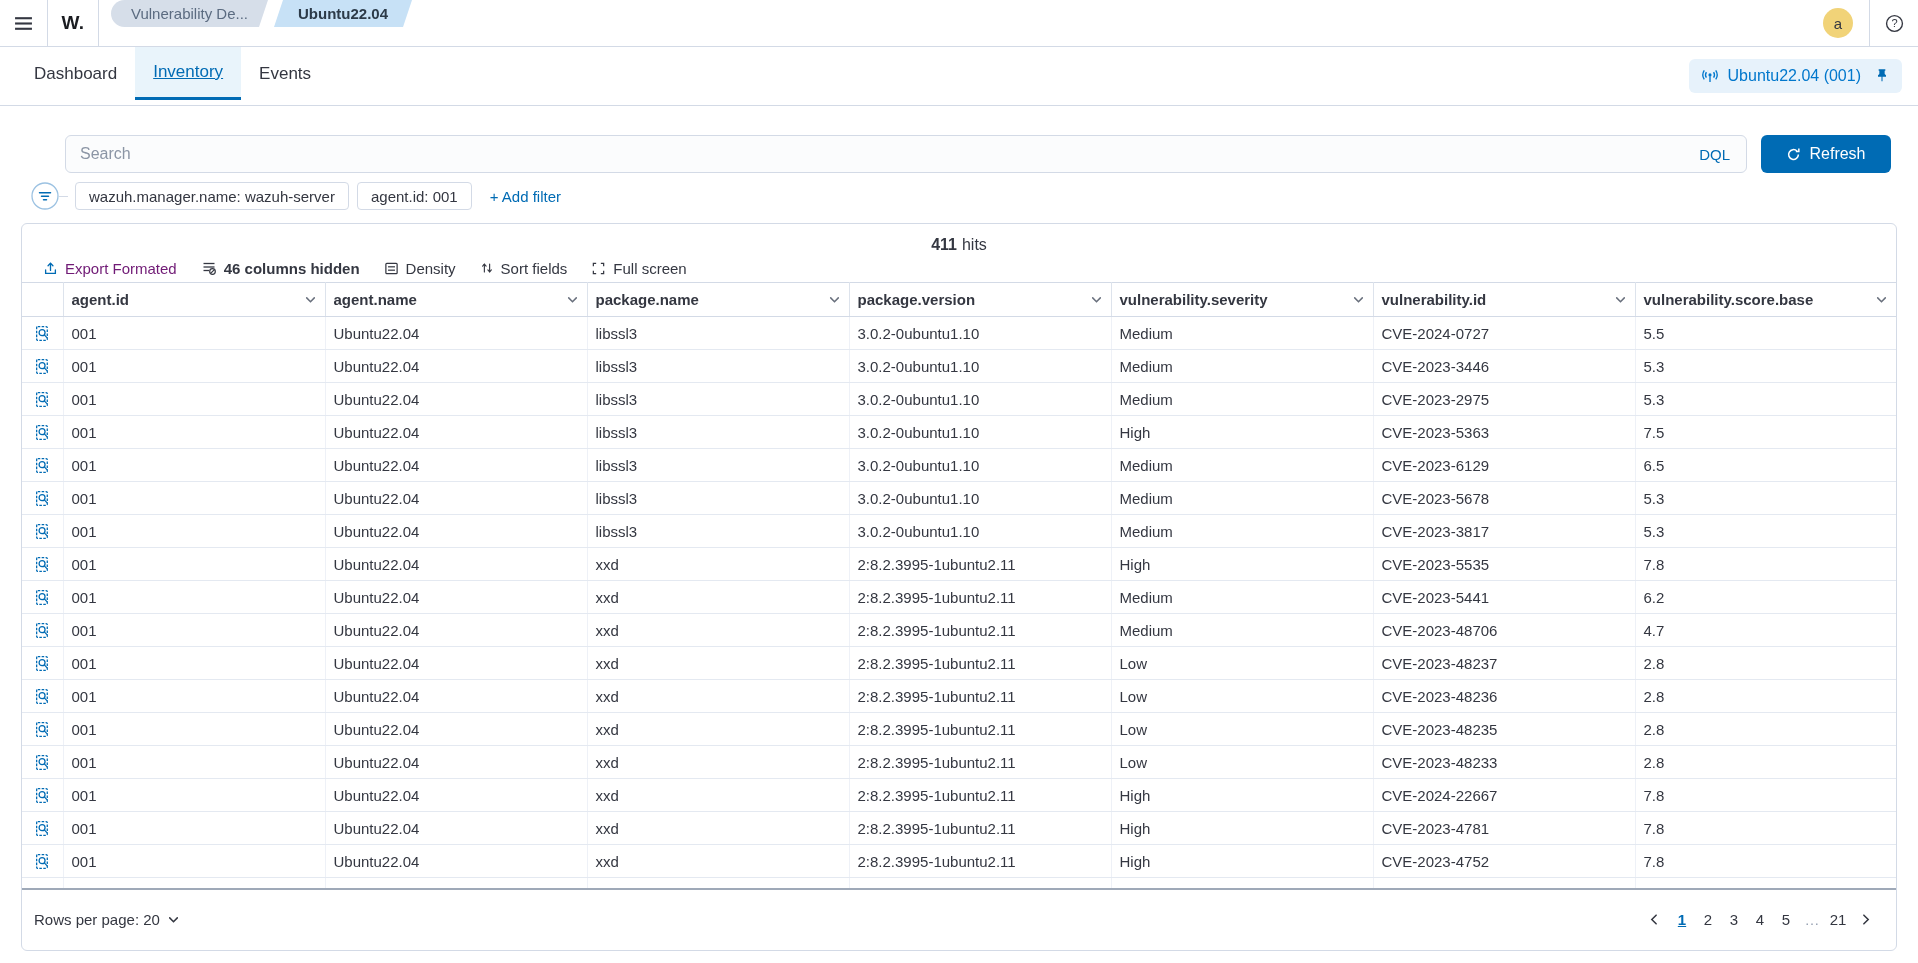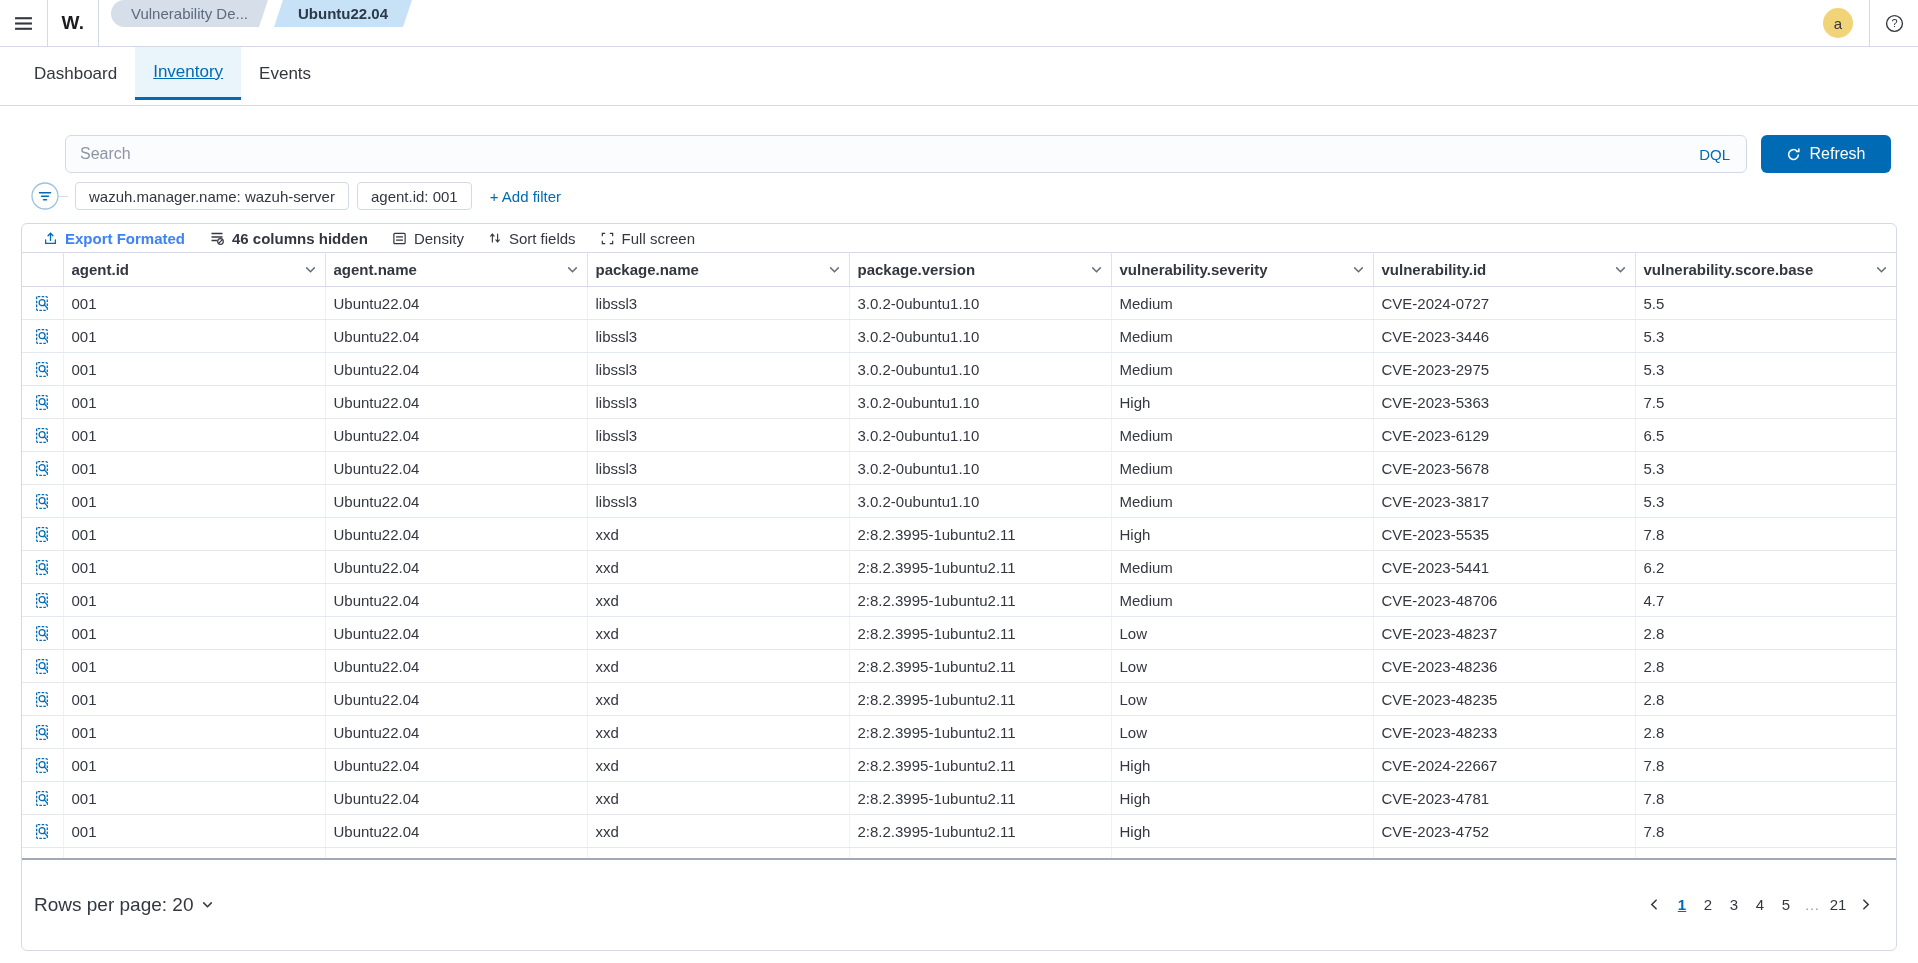--- a/index.html
+++ b/index.html
@@ -51,37 +51,37 @@
     align-items:center; padding:0 13px; font-size:15px; color:#343741; margin-right:8px; }
   .add-filter { color:#006BB4; font-size:15px; margin-left:10px; }
 
   
   .panel { margin:13px 21px 0; border:1px solid #d3dae6; border-radius:6px; height:728px;
     display:flex; flex-direction:column; overflow:hidden; background:#fff; }
   .hits-bar { height:30px; display:flex; align-items:flex-end; justify-content:center; gap:5px; font-size:16px; padding-top:6px; }
   .hits-count { font-weight:700; }
   .toolbar { height:26px; display:flex; align-items:center; padding:0 10px; gap:2px; margin:1px 0 1px; }
   .tbtn { display:flex; align-items:center; gap:7px; padding:0 11px; font-size:15px; color:#343741; height:26px; }
-  .tbtn.export { color:#3b82f6;font-weight:bold; }
+  .tbtn.export { color:#701a75; }
   .tbtn.columns { font-weight:700; }
 
   table { width:100%; border-collapse:collapse; table-layout:fixed; font-size:15px; color:#343741; }
   thead th { height:34px; border-top:1px solid #d3dae6; border-bottom:1px solid #d3dae6;
     border-right:1px solid #dde3ec; font-weight:600; text-align:left; padding:0 8px; background:#fff; }
   thead th:last-child { border-right:none; }
   .th-inner { display:flex; align-items:center; justify-content:space-between; }
   tbody td { height:33px; border-bottom:1px solid #e4e9f1; border-right:1px solid #eef1f7; padding:0 8px; }
   tbody td:last-child { border-right:none; }
   td.icon-cell, th.icon-cell { text-align:center; padding:0; }
   td.icon-cell button { display:inline-flex; align-items:center; margin-top:3px; }
   tr.partial td { height:10px; border-bottom:none; }
   .scrollline { height:2px; background:#9fa9b8; }
 
   .tfoot { flex:1; display:flex; align-items:center; justify-content:space-between; padding:0 16px 0 12px; }
-  .rpp { display:flex; align-items:center; gap:7px; font-size:19px; color:#343741; }
+  .rpp { display:flex; align-items:center; gap:7px; font-size:15px; color:#343741; }
   .pager { display:flex; align-items:center; }
   .pager .arrow { display:flex; align-items:center; padding:0 8px; }
   .page { min-width:26px; text-align:center; font-size:15px; color:#343741; }
   .page.active { color:#006BB4; text-decoration:underline; font-weight:600; }
   .page.ellipsis { color:#98a2b3; }
 </style>
 </head>
 <body>
 
 <div class="topbar">
@@ -116,20 +116,40 @@
     </button>
   </div>
 </div>
 
 <div class="nav">
   <div class="tabs" id="tabs">
       <button class="tab">Dashboard</button>
       <button class="tab active">Inventory</button>
       <button class="tab">Events</button>
     </div>
+  <div class="nav-right">
+    <div class="agent-chip">
+      <svg viewBox="0 0 16 16" width="18" height="18">
+          <g fill="none" stroke="#0077cc" stroke-width="1.2">
+            <path d="M4.8 4.5 A4.6 4.6 0 0 0 4.8 9.5"></path>
+            <path d="M2.9 3 A7.2 7.2 0 0 0 2.9 11"></path>
+            <path d="M11.2 4.5 A4.6 4.6 0 0 1 11.2 9.5"></path>
+            <path d="M13.1 3 A7.2 7.2 0 0 1 13.1 11"></path>
+            <line x1="8" y1="8.2" x2="8" y2="13.4"></line>
+          </g>
+          <circle cx="8" cy="7" r="1.4" fill="#0077cc"></circle>
+        </svg>
+      <span>Ubuntu22.04 (001)</span>
+      <span class="pin-btn">
+        <svg viewBox="0 0 24 24" width="16" height="16">
+            <path fill="#006BB4" d="M16 9V4h1V2H7v2h1v5l-2 2v2h5.2v7h1.6v-7H18v-2l-2-2z"></path>
+          </svg>
+      </span>
+    </div>
+  </div>
 </div>
 
 <div class="search-row">
   <div class="search-box">
     <input type="text" placeholder="Search" style="">
     <button class="dql-btn">DQL</button>
   </div>
   <button class="refresh-btn">
     <svg viewBox="0 0 16 16" width="15" height="15">
         <path d="M13.2 8 a5.2 5.2 0 1 1 -1.5 -3.65" fill="none" stroke="#fff" stroke-width="1.6"></path>
@@ -152,20 +172,24 @@
   </button>
   <div class="connector"></div>
   <div id="filter-chips" style="display:flex;align-items:center;">
       <button class="fchip">wazuh.manager.name: wazuh-server</button>
       <button class="fchip">agent.id: 001</button>
     </div>
   <button class="add-filter">+ Add filter</button>
 </div>
 
 <div class="panel">
+  <div class="hits-bar">
+    <span class="hits-count">411</span>
+    <span>hits</span>
+  </div>
   <div class="toolbar">
     <button class="tbtn export">
       <svg viewBox="0 0 16 16" width="15" height="15">
           <g fill="none" stroke="#006BB4" stroke-width="1.4" stroke-linecap="round">
             <path d="M8 10 V2.8"></path>
             <path d="M5.4 5 L8 2.4 L10.6 5"></path>
             <path d="M2.8 9.5 v3.7 h10.4 v-3.7"></path>
           </g>
         </svg>
       <span>Export Formated</span>

